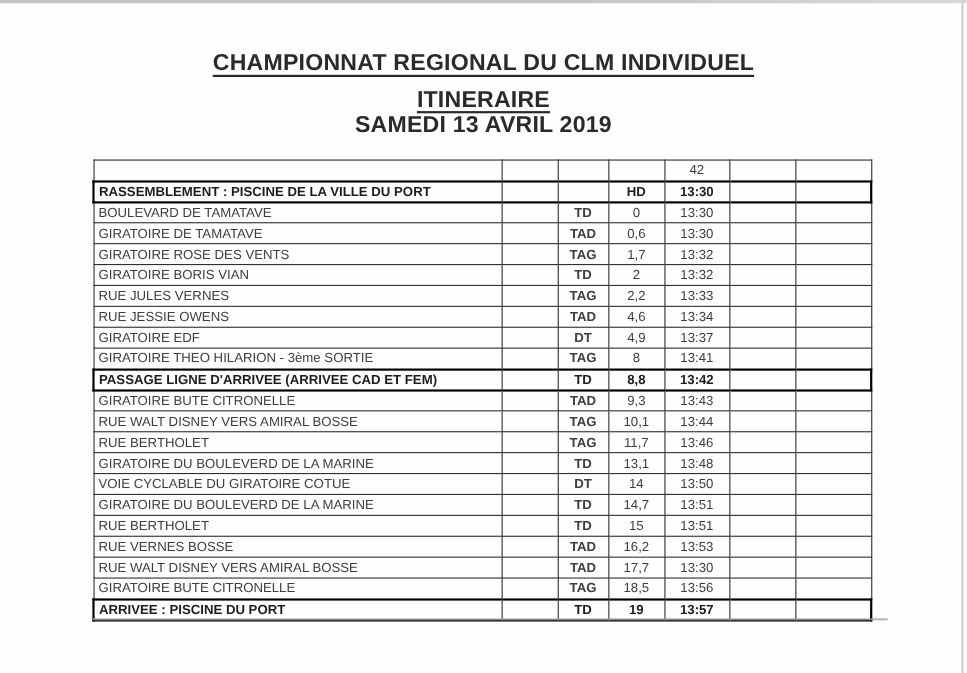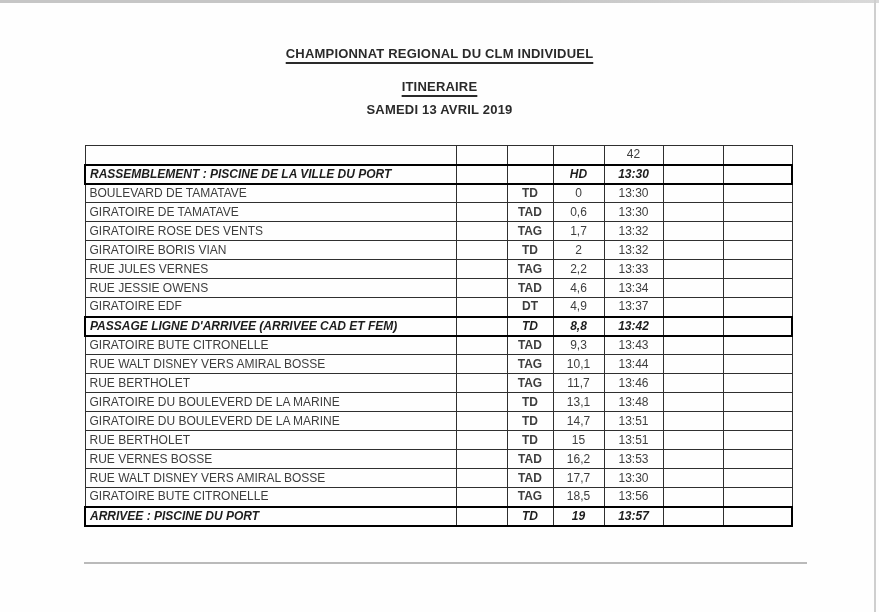--- a/index.html
+++ b/index.html
@@ -15,21 +15,21 @@
     position:absolute; left:0; top:0; width:879px; height:3px;
     background:linear-gradient(to right, #c6c6c6 0%, #c6c6c6 60%, #d9d9d9 100%);
   }
   .page-right-edge {
     position:absolute; right:3px; top:0; width:2px; height:612px;
     background:#cfcfcf;
   }
   .titles { position:absolute; left:0; top:0; width:879px; text-align:center; }
   .title {
     position:absolute; left:0; width:100%;
-    font-size:13px; font-weight:700; color:#2a2a2a;
+    font-size:21px; font-weight:700; color:#2a2a2a;
     letter-spacing:0.2px;
   }
   .title.underlined { text-decoration:underline; text-underline-offset:4px; text-decoration-thickness:1.5px; }
   .title-1 { top:46px; }
   .title-2 { top:79px; }
   .title-3 { top:102px; }
 
   table.itinerary {
     position:absolute; left:84px; top:145px;
     width:707px;
@@ -43,21 +43,20 @@
     overflow:hidden; white-space:nowrap;
   }
   td.c-name { text-align:left; padding-left:4px; }
   td.c-mid  { text-align:center; }
   td.c-type { font-weight:700; color:#333;margin-top:12px; }
   tr.emphasis td {
     border-top:2px solid #000;
     border-bottom:2px solid #000;
     font-weight:700;
     color:#1d1d1d;
-    font-style:italic;
   }
   tr.emphasis td:first-child { border-left:2px solid #000; }
   tr.emphasis td:last-child  { border-right:2px solid #000; }
   tr.bold-values td { font-weight:700; }
   .ghost-line {
     position:absolute; left:84px; top:562px;
     width:723px; height:2px;
     background:#a3a3a3;
     opacity:0.75;
   }
@@ -160,20 +159,29 @@
   </tr>
         <tr>
     <td class="c-name">GIRATOIRE EDF</td>
     <td class="c-mid"></td>
     <td class="c-mid c-type">DT</td>
     <td class="c-mid">4,9</td>
     <td class="c-mid">13:37</td>
     <td class="c-mid"></td>
     <td class="c-mid"></td>
   </tr>
+        <tr>
+    <td class="c-name">GIRATOIRE THEO HILARION - 3ème SORTIE</td>
+    <td class="c-mid"></td>
+    <td class="c-mid c-type">TAG</td>
+    <td class="c-mid">8</td>
+    <td class="c-mid">13:41</td>
+    <td class="c-mid"></td>
+    <td class="c-mid"></td>
+  </tr>
         <tr class="emphasis">
     <td class="c-name">PASSAGE LIGNE D'ARRIVEE (ARRIVEE CAD ET FEM)</td>
     <td class="c-mid"></td>
     <td class="c-mid c-type">TD</td>
     <td class="c-mid">8,8</td>
     <td class="c-mid">13:42</td>
     <td class="c-mid"></td>
     <td class="c-mid"></td>
   </tr>
         <tr>
@@ -206,20 +214,29 @@
         <tr>
     <td class="c-name">GIRATOIRE DU BOULEVERD DE LA MARINE</td>
     <td class="c-mid"></td>
     <td class="c-mid c-type">TD</td>
     <td class="c-mid">13,1</td>
     <td class="c-mid">13:48</td>
     <td class="c-mid"></td>
     <td class="c-mid"></td>
   </tr>
         <tr>
+    <td class="c-name">VOIE CYCLABLE DU GIRATOIRE COTUE</td>
+    <td class="c-mid"></td>
+    <td class="c-mid c-type">DT</td>
+    <td class="c-mid">14</td>
+    <td class="c-mid">13:50</td>
+    <td class="c-mid"></td>
+    <td class="c-mid"></td>
+  </tr>
+        <tr>
     <td class="c-name">GIRATOIRE DU BOULEVERD DE LA MARINE</td>
     <td class="c-mid"></td>
     <td class="c-mid c-type">TD</td>
     <td class="c-mid">14,7</td>
     <td class="c-mid">13:51</td>
     <td class="c-mid"></td>
     <td class="c-mid"></td>
   </tr>
         <tr>
     <td class="c-name">RUE BERTHOLET</td>

